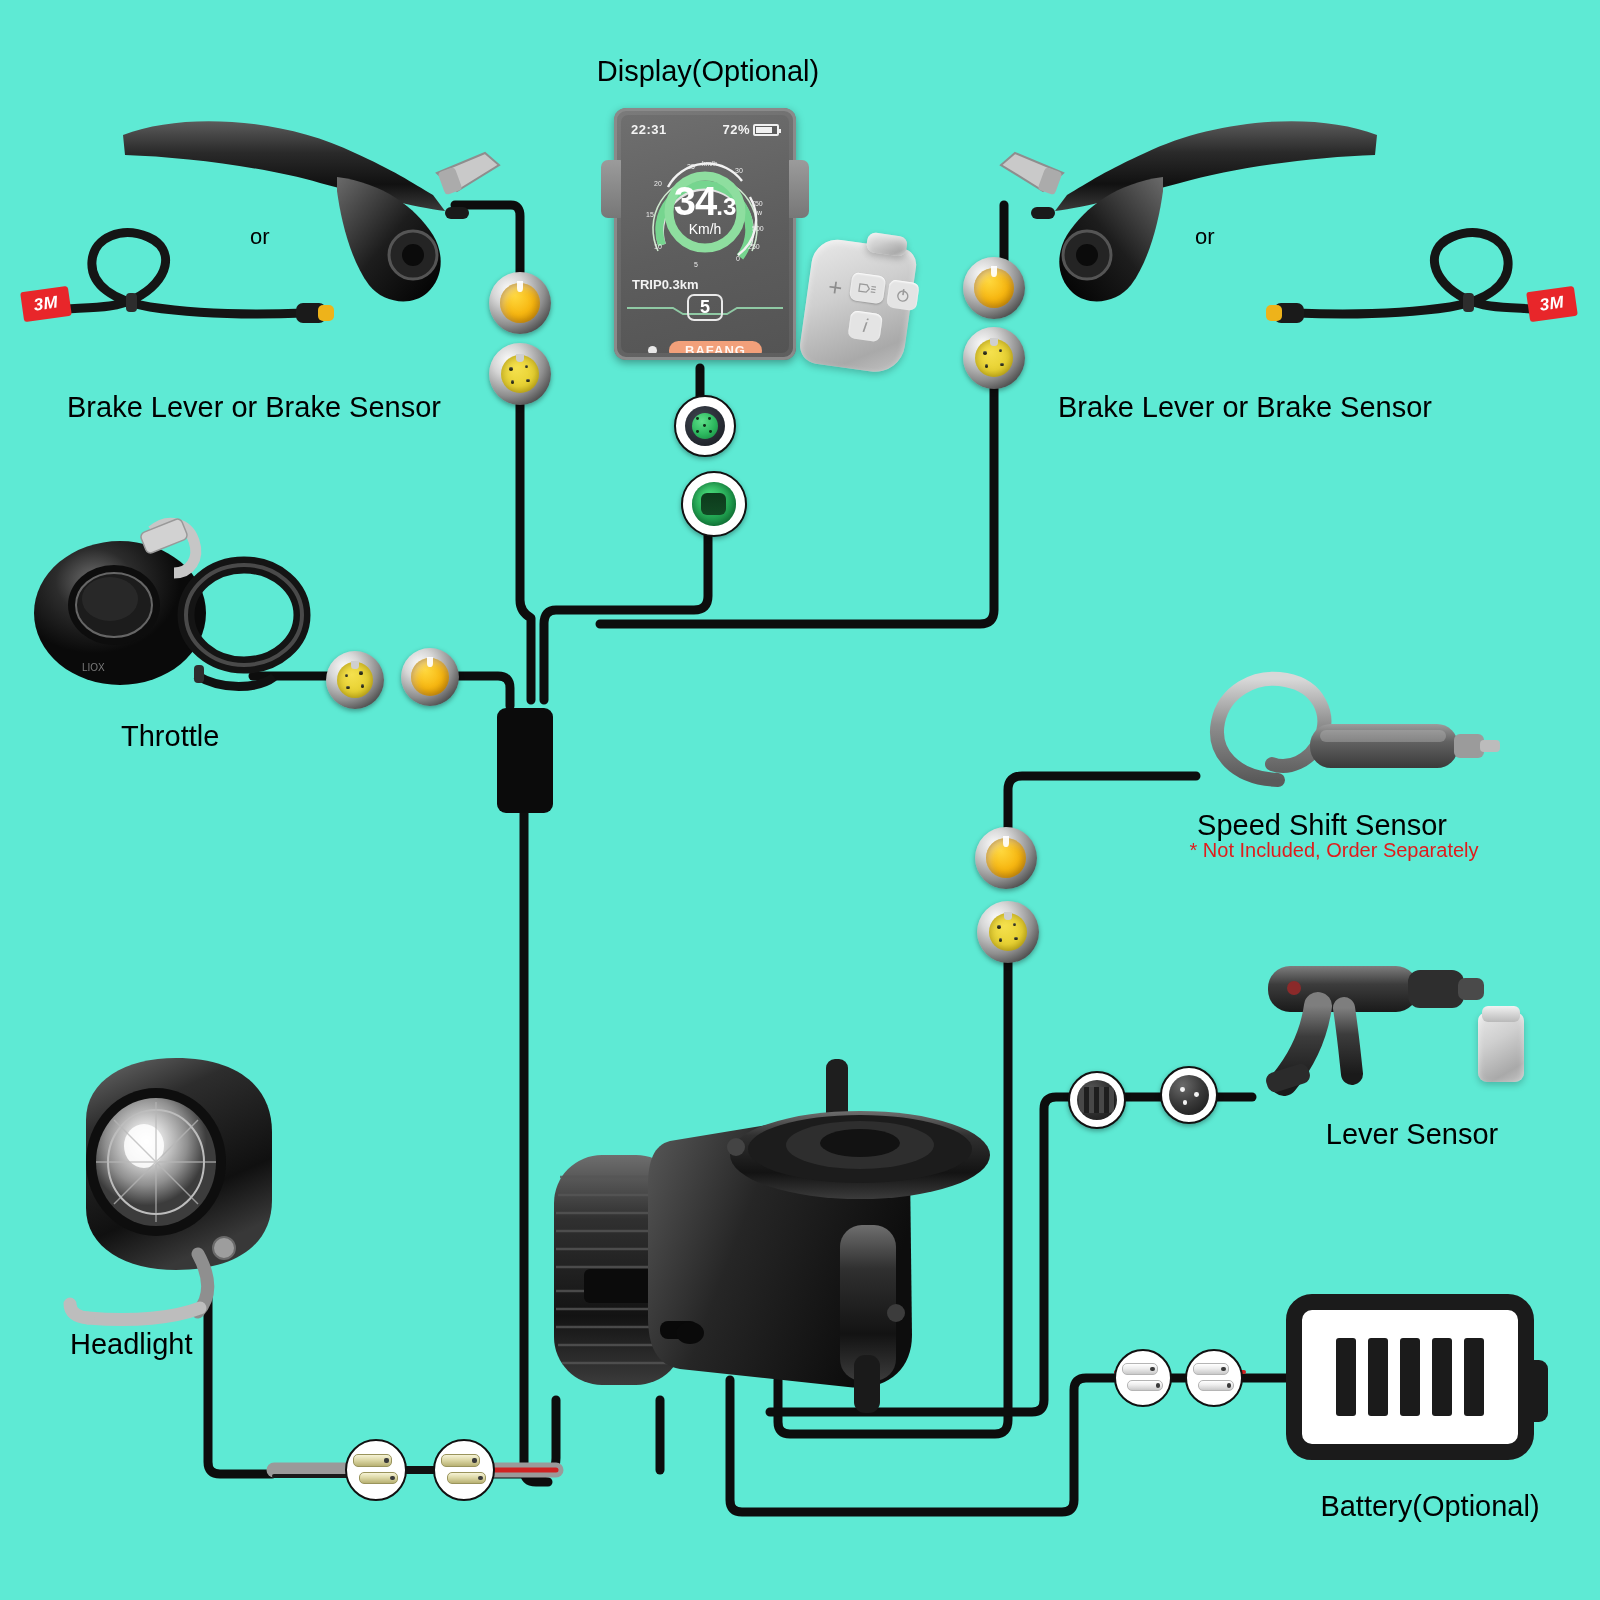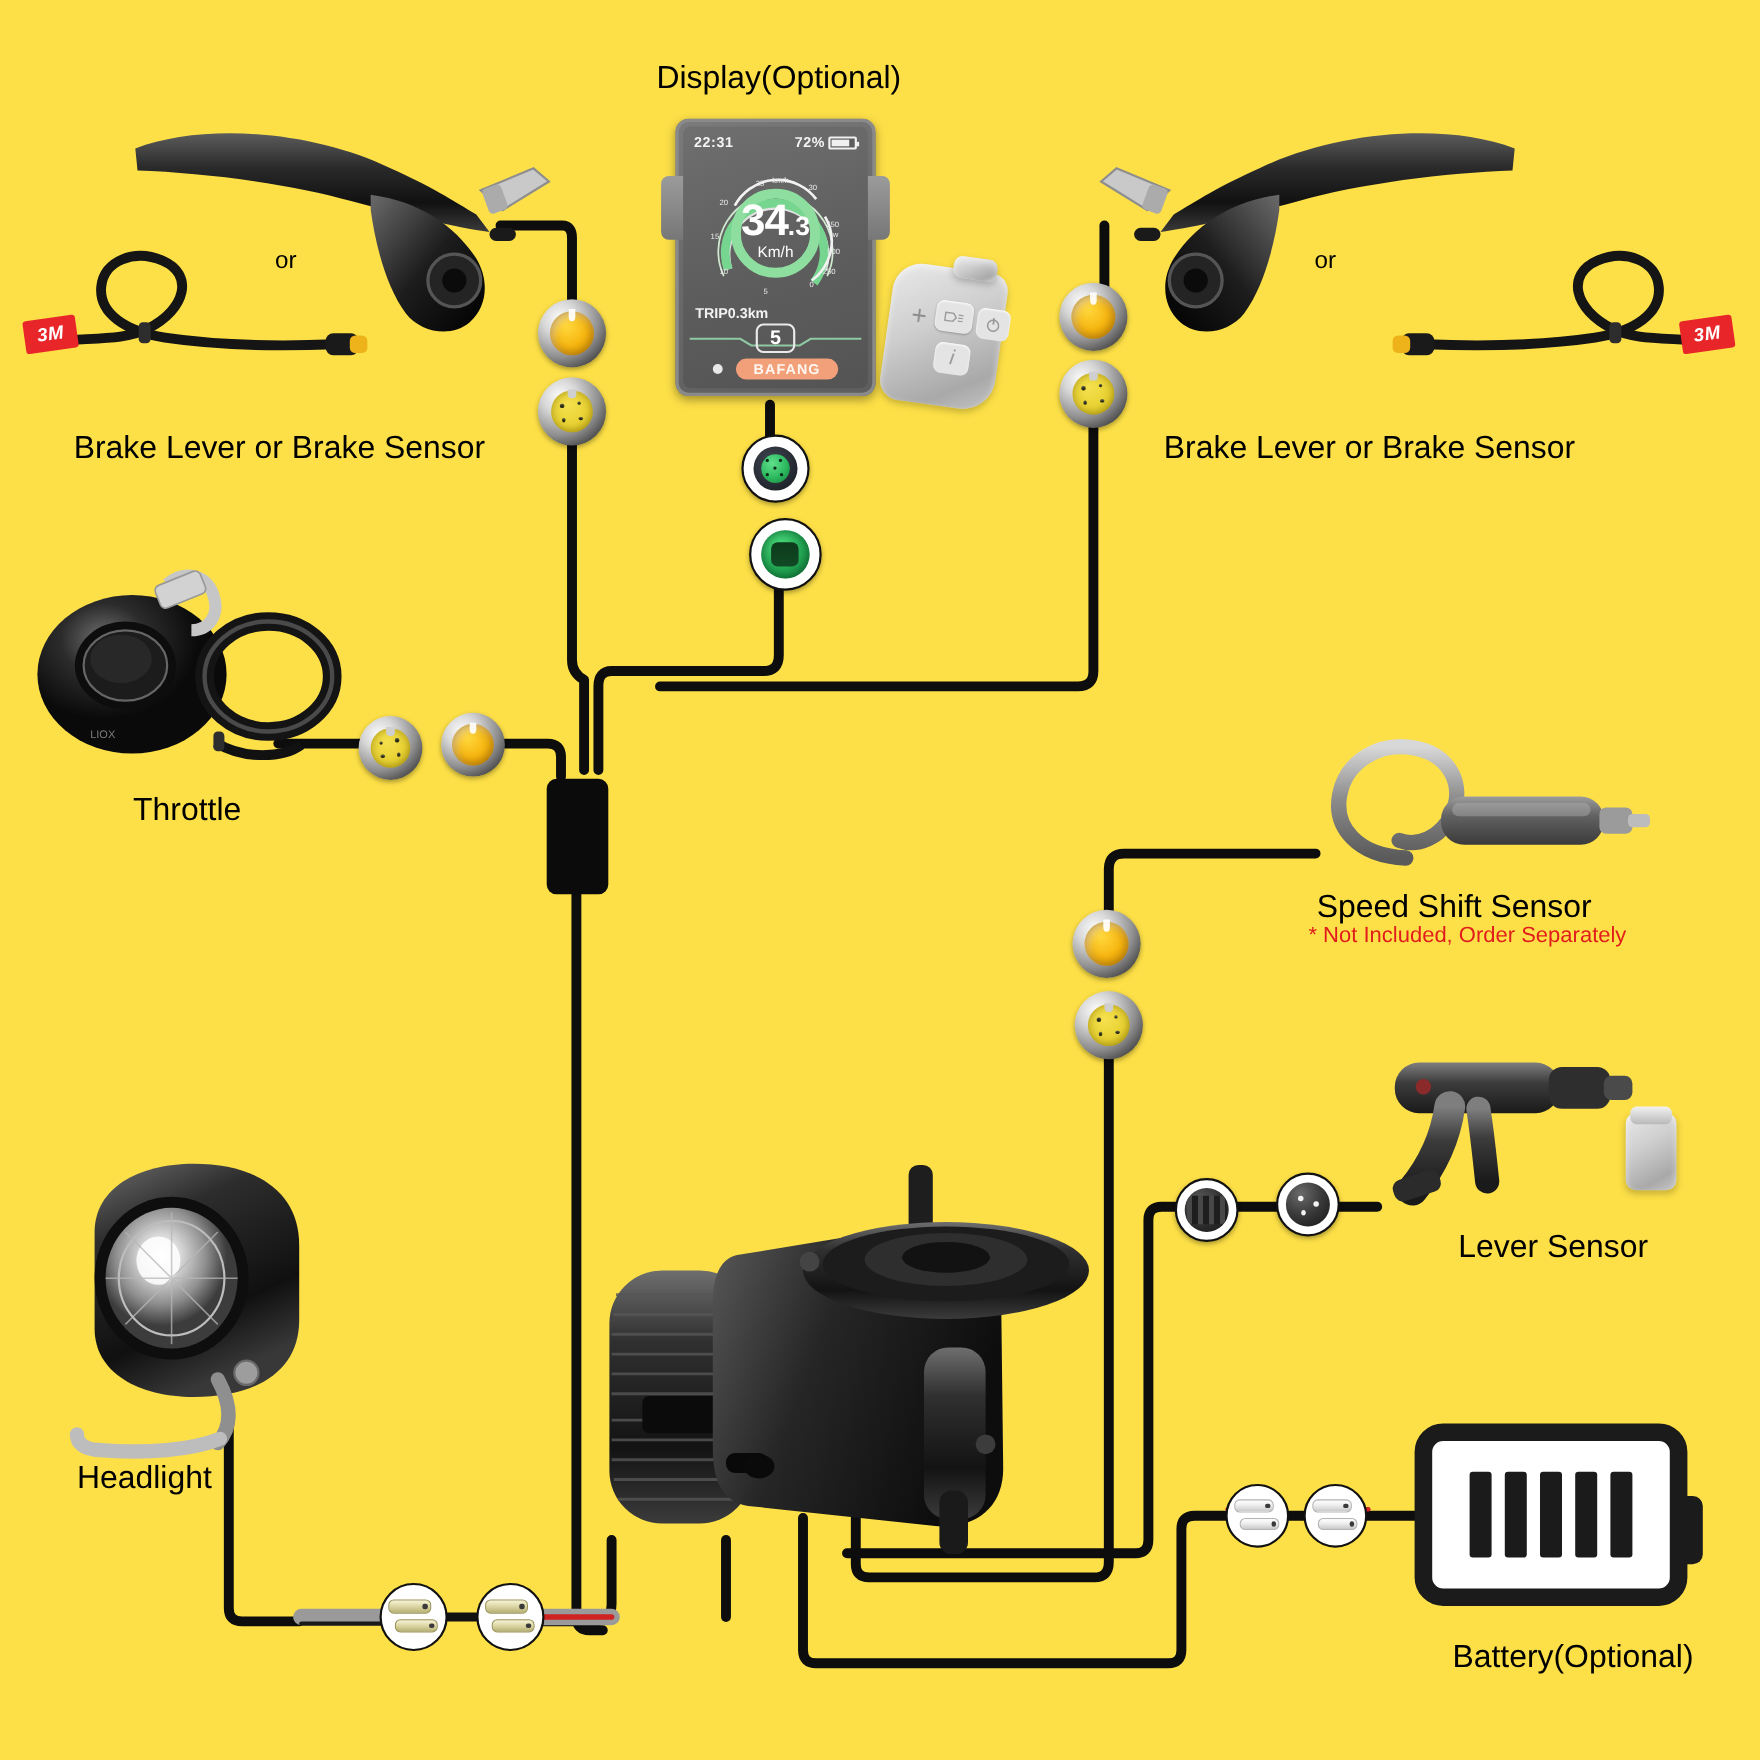--- a/index.html
+++ b/index.html
@@ -5,21 +5,21 @@
   * { box-sizing: border-box; }
   html, body {
     margin: 0; padding: 0;
     background: #ffffff;
     font-family: "Liberation Sans", sans-serif;
   }
   #stage {
     position: relative;
     width: 1600px;
     height: 1600px;
-    background: #fde047;
+    background: #5eead4;
     overflow: hidden;
     text-decoration: underline;
   }
   .lbl {
     position: absolute;
     color: #000;
     white-space: nowrap;
     font-family: "Liberation Sans", sans-serif;
   }
   .lbl-lg { font-size: 29px; }
@@ -179,21 +179,21 @@
     padding:0 11px; color:#f2f2f2; font-size:13px; font-weight:bold;
     margin-top:2px;
   }
   .ds-gearline { position:relative; height:30px; margin-top:2px; }
   .ds-gear {
     position:absolute; left:50%; top:0; transform:translateX(-50%);
     width:36px; height:27px; border:2px solid #e9e9e9; border-radius:7px;
     color:#fff; font-size:18px; font-weight:bold;
     display:flex; align-items:center; justify-content:center;
   }
-  .ds-bottom { display:flex; align-items:center; justify-content:center; gap:12px; margin-top:2px;text-align:right; }
+  .ds-bottom { display:flex; align-items:center; justify-content:center; gap:12px; margin-top:17px;text-align:right; }
   .ds-dot { width:9px; height:9px; border-radius:50%; background:#e8e8e8; }
   .ds-logo {
     background:#f2a07a; color:#fff7f2; font-size:13px; font-weight:bold;
     border-radius:11px; padding:2px 16px; letter-spacing:1px;
   }
   .ds-wing {
     position:absolute; width:26px; height:58px; border-radius:7px;
     background: linear-gradient(180deg,#9b9b9b,#777);
     top:52px;
   }

